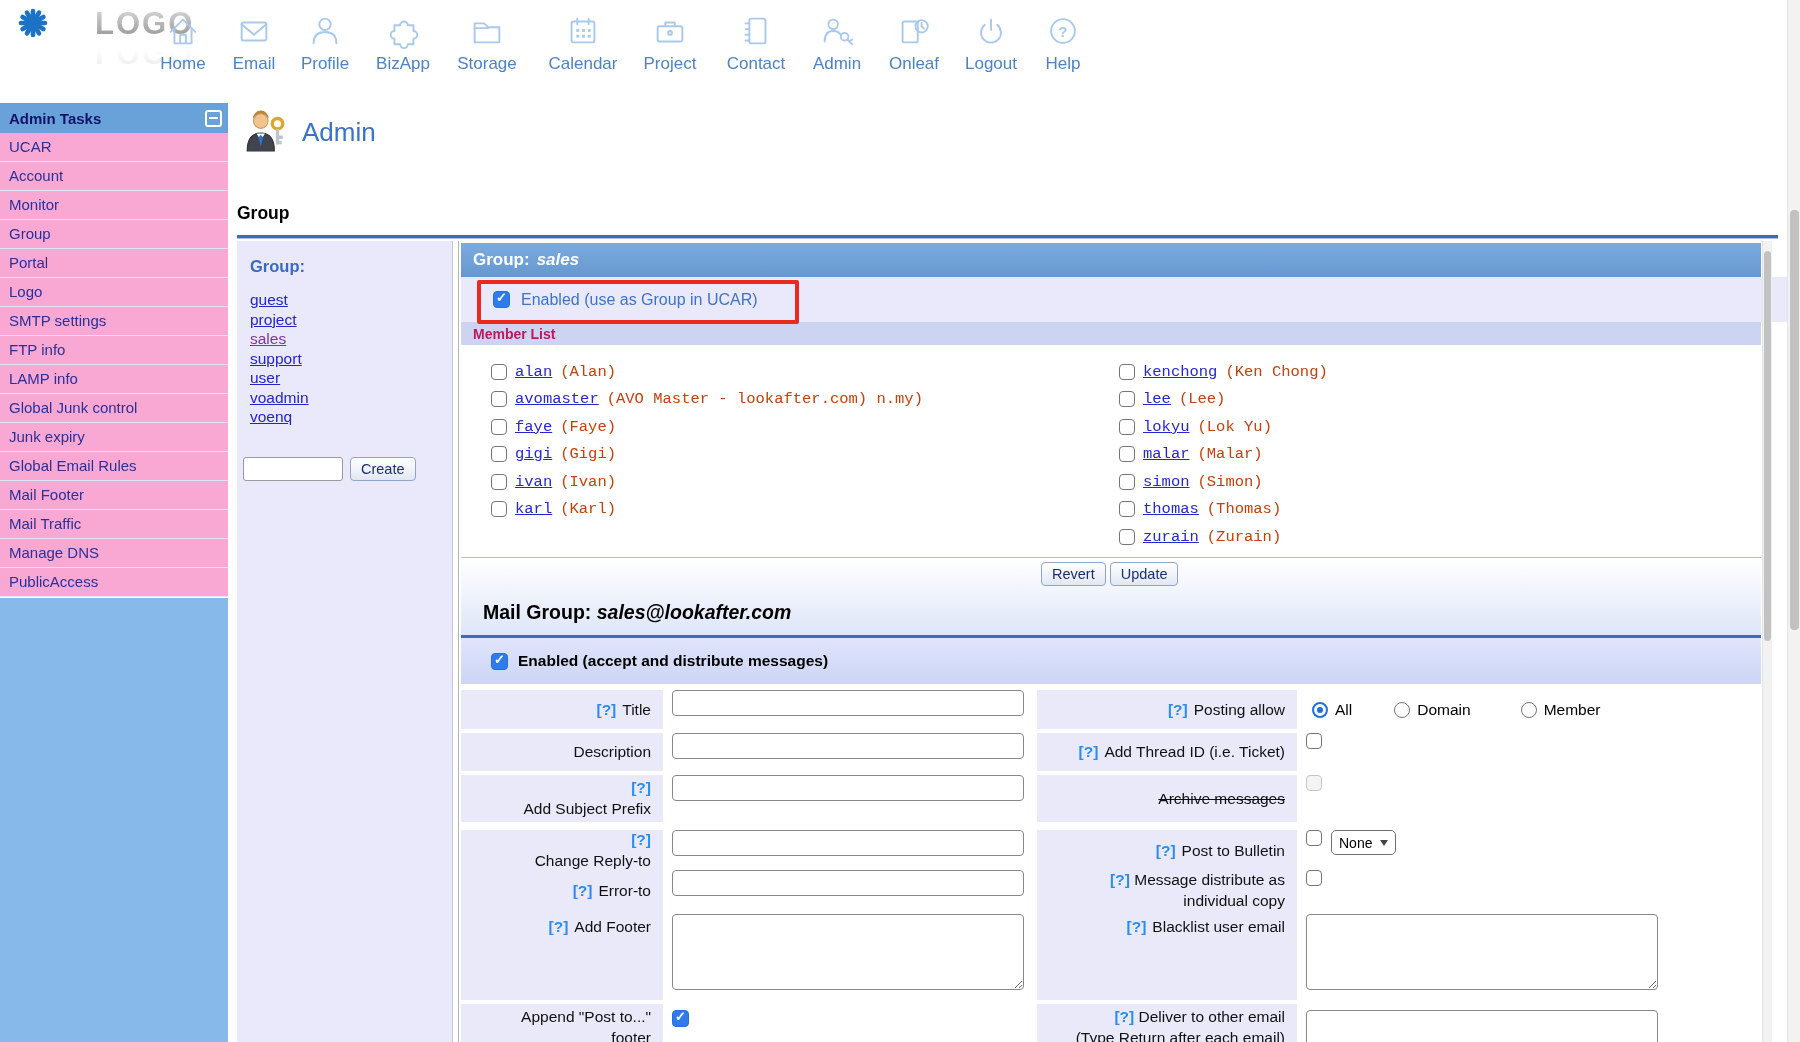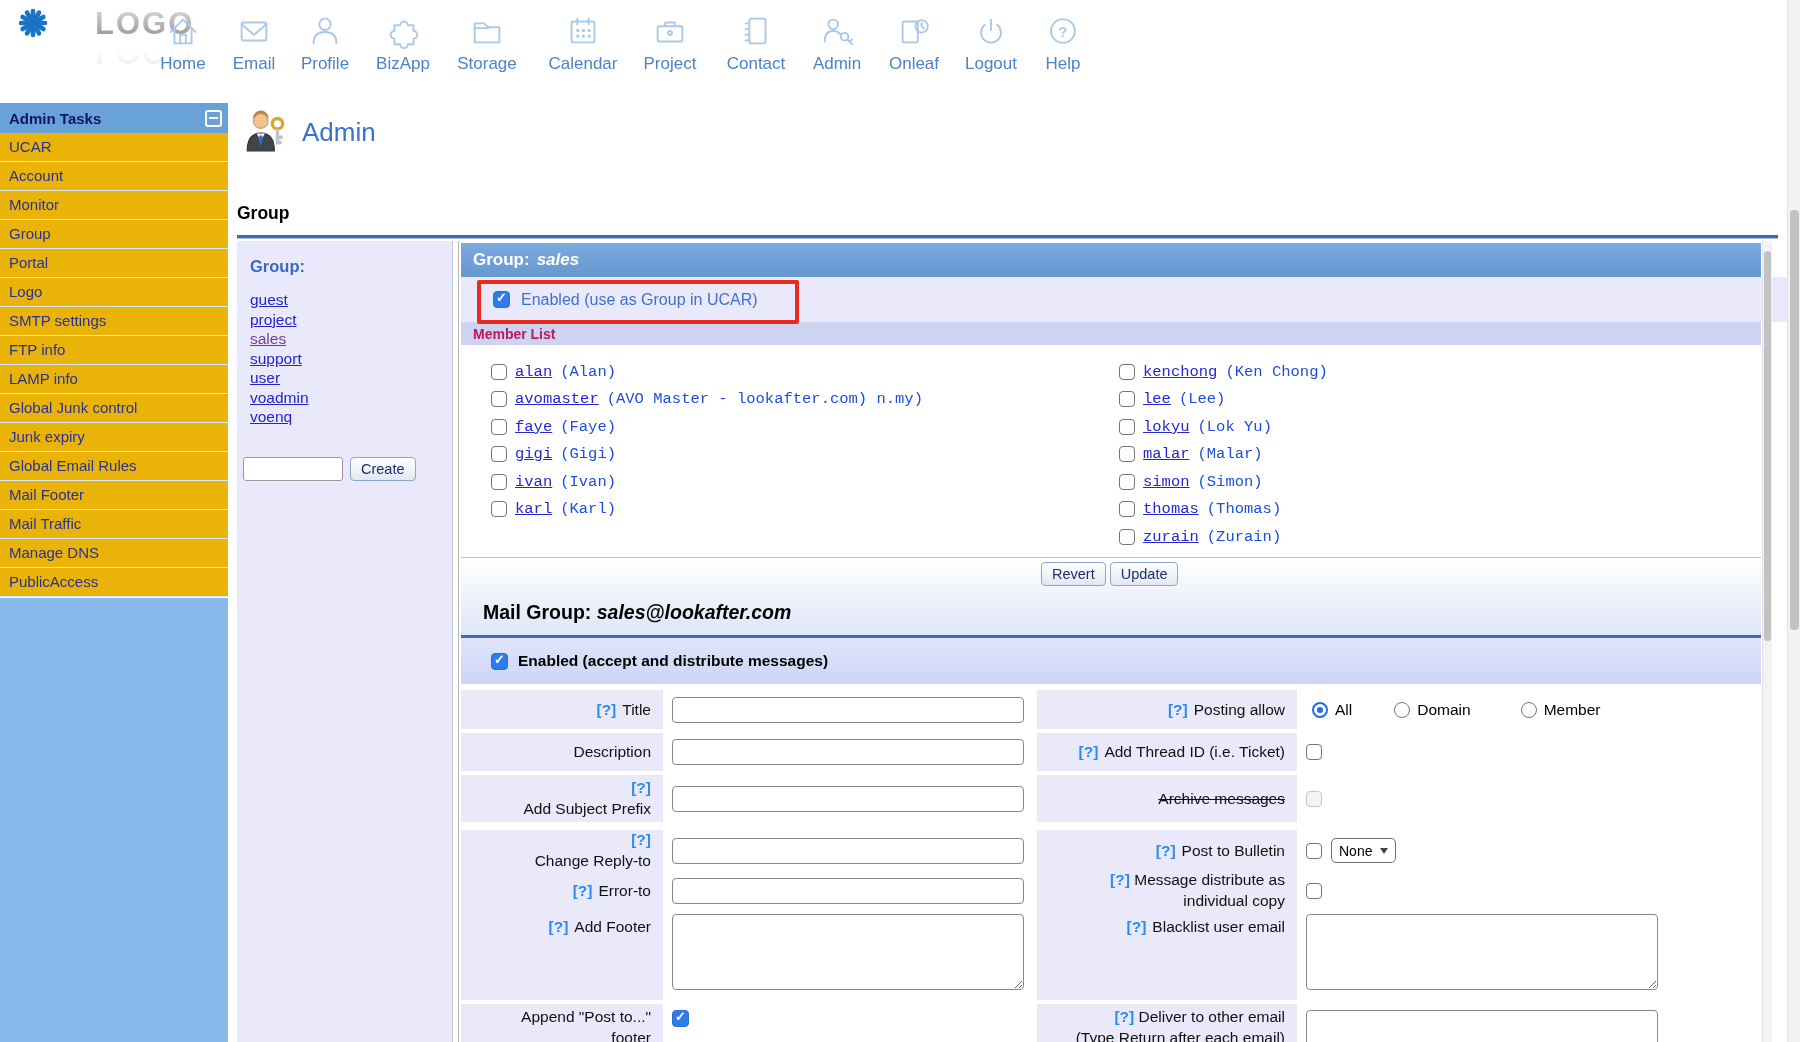--- a/index.html
+++ b/index.html
@@ -20,21 +20,21 @@
   .nav-ic svg{stroke:#a9c9ec;fill:none;stroke-width:2;stroke-linecap:round;stroke-linejoin:round;}
   .nav-label{display:block;margin-top:2px;font-size:17px;color:#4d82c4;}
 
   
   #sidebar{position:absolute;left:0;top:103px;width:228px;height:939px;}
   .sb-header{height:30px;background:#68a2d8;color:#12126b;font-weight:bold;font-size:15px;
     display:flex;align-items:center;padding:0 6px 0 9px;gap:12px;}
   .sb-header .grow{flex:1;}
   .sb-minus{width:17px;height:17px;border:2px solid #fff;border-radius:3px;position:relative;box-sizing:border-box;}
   .sb-minus::after{content:"";position:absolute;left:2px;right:2px;top:50%;height:2px;margin-top:-1px;background:#fff;}
-  .sb-item{height:29px;line-height:28px;padding-left:9px;background:#eab308;border-bottom:1px solid #d7e9fa;
+  .sb-item{height:29px;line-height:28px;padding-left:9px;background:#f9a8d4;border-bottom:1px solid #d7e9fa;
     color:#28309a;font-size:15px;box-sizing:border-box;cursor:pointer;}
   .sb-filler{position:absolute;left:0;right:0;bottom:0;top:495px;background:#87baeb;}
   #sb-list{position:relative;z-index:1;}
 
   
   #admin-icon{position:absolute;left:243px;top:108px;}
   #app-title{position:absolute;left:302px;top:117px;font-size:26px;color:#3b72c8;}
   #section-title{position:absolute;left:237px;top:203px;font-size:17.5px;font-weight:bold;color:#000;}
   #hr1{position:absolute;left:237px;top:235px;width:1541px;height:3px;background:#3f6cae;border-bottom:1px solid #aac2e0;}
 
@@ -59,37 +59,37 @@
   .enabled-row .en-label{color:#3d73c9;font-size:16px;}
   #red-box{position:absolute;left:18px;top:39px;width:322px;height:44px;border:4px solid #ea2a1c;border-radius:2px;box-sizing:border-box;pointer-events:none;z-index:5;}
   .memberlist-bar{position:absolute;left:2px;top:81px;width:1300px;height:23px;background:#ccd4f2;color:#be185d;
     font-size:14px;font-weight:bold;display:flex;align-items:center;padding-left:12px;box-sizing:border-box;}
   #members-area{position:absolute;left:2px;top:104px;width:1300px;height:212px;background:#fff;}
   .mcol{position:absolute;top:13px;}
   #members-left{left:30px;}
   #members-right{left:658px;}
   .mrow{height:27.5px;display:flex;align-items:center;gap:8px;font-family:"Liberation Mono","DejaVu Sans Mono",monospace;font-size:15.5px;}
   .mlink{color:#2626cf;text-decoration:underline;cursor:pointer;}
-  .mdesc{color:#1d4ed8;text-align:right;}
+  .mdesc{color:#c2410c;text-align:right;}
   #sep1{position:absolute;left:2px;top:316px;width:1300px;height:1px;background:#a9c3e4;}
   #grad-zone{position:absolute;left:2px;top:317px;width:1300px;height:79px;background:linear-gradient(#ffffff,#dde5f8);}
   #btn-row{position:absolute;left:582px;top:321px;display:flex;gap:4px;z-index:2;}
   #mailgroup-heading{position:absolute;left:24px;top:360px;font-size:19.5px;color:#000;z-index:2;}
   #hr2{position:absolute;left:2px;top:394px;width:1300px;height:3px;background:#3f6cae;}
   .enabled2-row{position:absolute;left:2px;top:397px;width:1300px;height:46px;background:linear-gradient(#e0e5fb,#ccd5f6);
     display:flex;align-items:center;padding-left:30px;gap:10px;box-sizing:border-box;}
   .enabled2-row .en2-label{color:#000;font-size:15.5px;font-weight:bold;}
 
   
   .row{position:absolute;left:2px;width:1300px;display:grid;grid-template-columns:202px 368px 260px auto;column-gap:3px;}
   .lcell{background:#e9e9fa;display:flex;align-items:center;justify-content:flex-end;padding-right:12px;gap:6px;
     font-size:15.5px;color:#111;text-align:right;}
   .lcell.stack{flex-direction:column;justify-content:center;align-items:flex-end;gap:1px;line-height:1.3;}
   .lcell.top{align-items:flex-start;padding-top:8px;}
-  .fcell{display:flex;align-items:center;padding-left:6px;gap:9px;font-size:15.5px;color:#000;}
+  .fcell{display:flex;padding-left:6px;gap:9px;font-size:15.5px;color:#000;}
   .fcell.top{align-items:flex-start;padding-top:4px;}
   .help{color:#2a8cf0;font-weight:bold;}
   .txt{width:352px;height:26px;border:1.5px solid #878787;border-radius:4px;font-size:14px;padding:0 6px;box-sizing:border-box;background:#fff;}
   .ta{width:352px;border:1.5px solid #878787;border-radius:4px;resize:both;font-size:14px;background:#fff;box-sizing:border-box;font-family:"Liberation Sans",sans-serif;}
   .strike{text-decoration:line-through;}
   .cb{width:16px;height:16px;border:1.6px solid #757575;border-radius:4px;background:#fff;box-sizing:border-box;flex:none;position:relative;cursor:pointer;}
   .cb.big{width:17px;height:17px;}
   .cb.checked{background:#2f7bea;border-color:#2a6fd8;}
   .cb.checked::after{content:"\2713";position:absolute;left:2px;top:-2px;color:#fff;font-size:13px;font-weight:bold;}
   .cb.disabled{border-color:#c6c6c6;background:#f4f4f4;cursor:default;}

